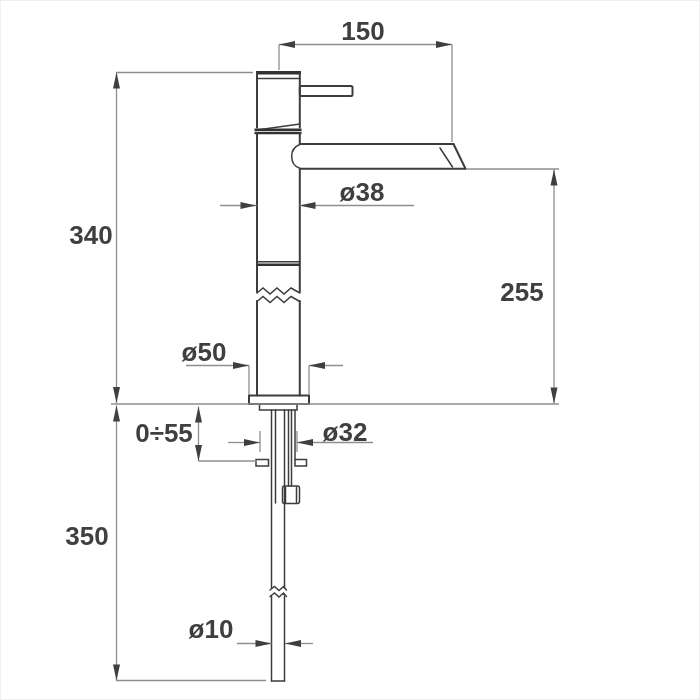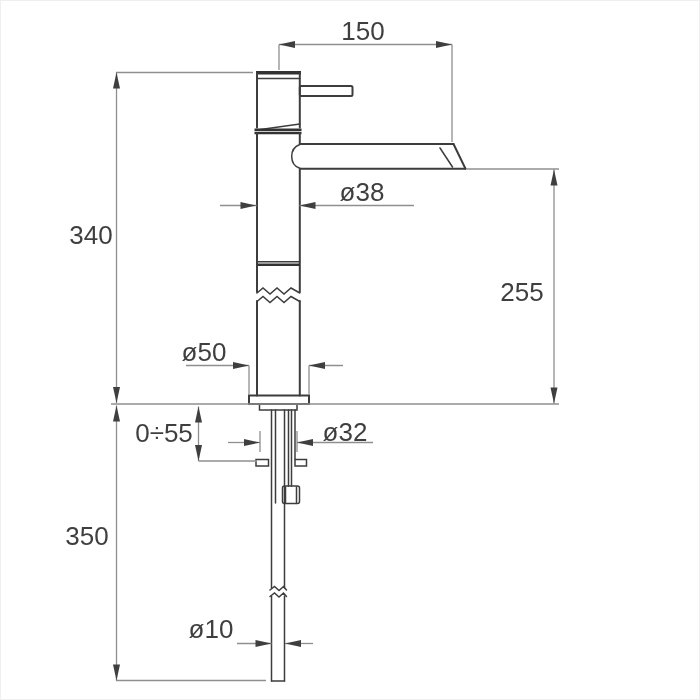--- a/index.html
+++ b/index.html
@@ -9,20 +9,21 @@
     font-family: "Liberation Sans", "DejaVu Sans", sans-serif;
   }
   .canvas {
     position: relative;
     width: 700px;
     height: 700px;
     background: #ffffff;
     box-sizing: border-box;
     border: 1px solid #efefef;
     overflow: hidden;
+    font-weight: bold;
   }
   svg { display: block; }
   
   .part   { stroke: #3d3d3d; stroke-width: 2;   fill: none; stroke-linecap: round; }
   .part-thin { stroke: #3d3d3d; stroke-width: 1.5; fill: none; stroke-linecap: round; }
   .part-thick { stroke: #323232; stroke-width: 3.4; fill: none; stroke-linecap: butt; }
   .part-band  { stroke: #323232; stroke-width: 2.4; fill: none; stroke-linecap: butt; }
   
   .dim    { stroke: #8f8f8f; stroke-width: 1.3; fill: none; }
   .arrow  { fill: #3f3f3f; stroke: none; }

